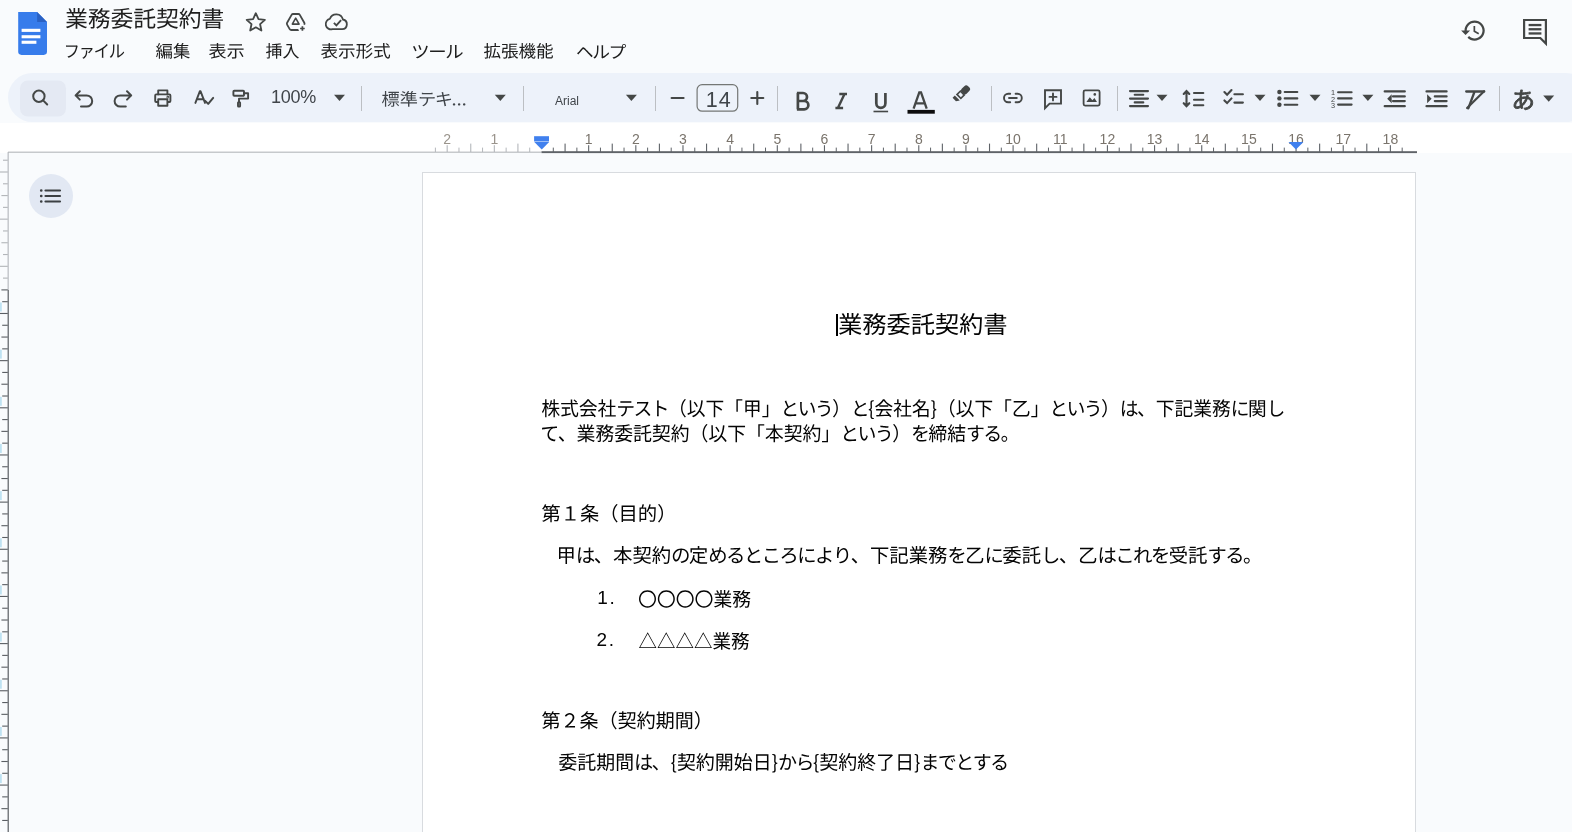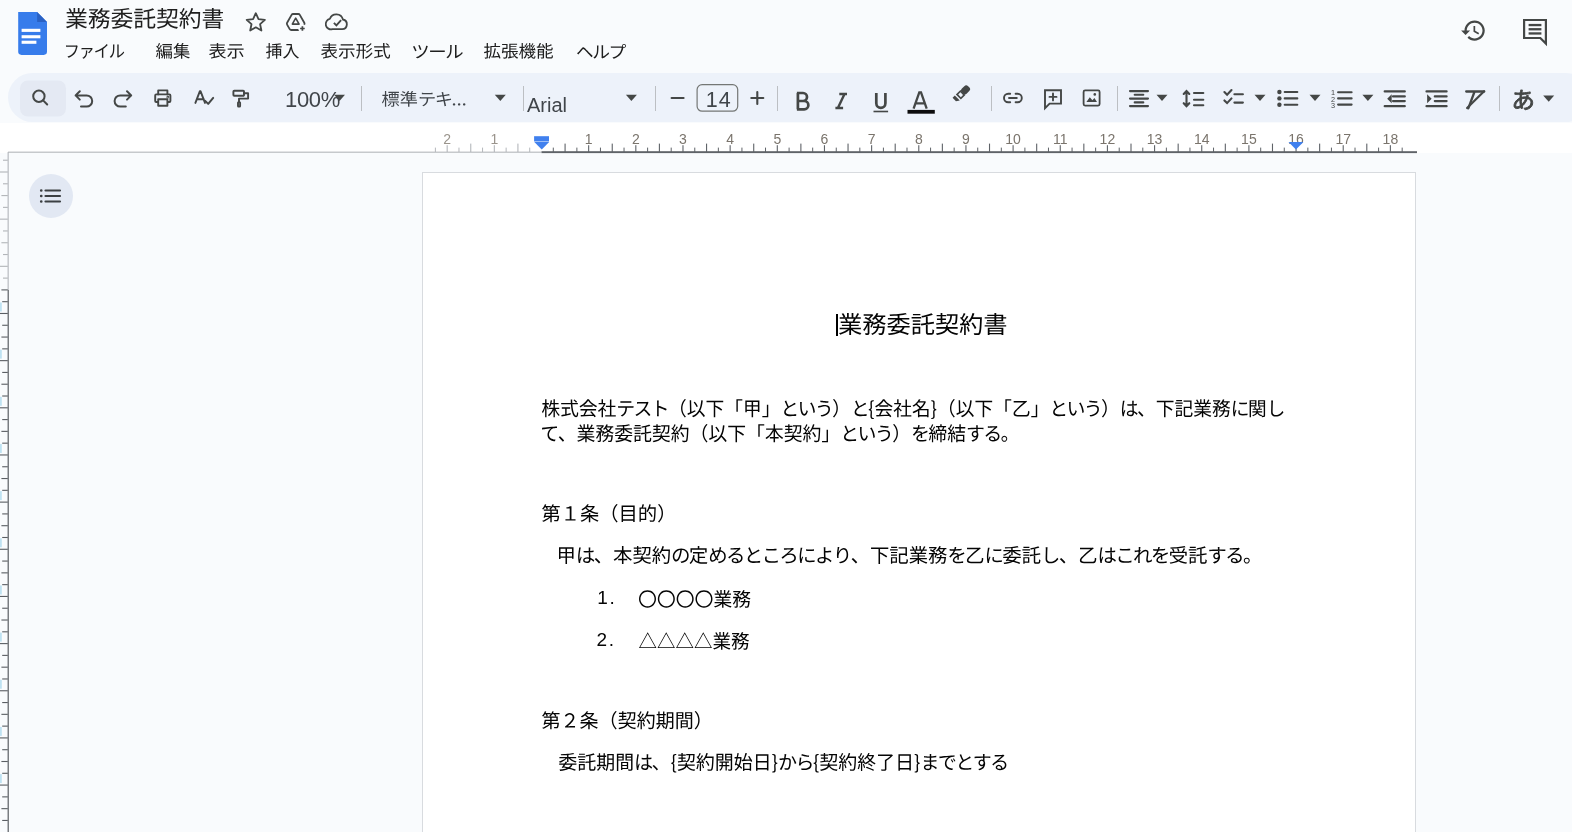--- a/index.html
+++ b/index.html
@@ -250,22 +250,22 @@
  </g>
 
 </svg>
 <div class="sep" style="left:361px"></div>
 <div class="sep" style="left:523px"></div>
 <div class="sep" style="left:655px"></div>
 <div class="sep" style="left:777px"></div>
 <div class="sep" style="left:991px"></div>
 <div class="sep" style="left:1117px"></div>
 <div class="sep" style="left:1499px"></div>
-<div class="ttext" style="left:285px;top:86.9px;font-size:22px;letter-spacing:-0.3px">100%</div>
-<div class="ttext" style="left:527px;top:93.8px;font-size:20px">Arial</div>
+<div class="ttext" style="left:271px;top:86.9px;font-size:18px;letter-spacing:-0.3px">100%</div>
+<div class="ttext" style="left:555px;top:93.8px;font-size:12px">Arial</div>
 <div class="ttext" style="left:705.8px;top:87.6px;font-size:21.5px;letter-spacing:1.1px">14</div>
 
 <div id="rulerstrip"></div>
 <svg class="abs" style="left:0;top:0" width="1572" height="160" font-family="'Liberation Sans',sans-serif">
     <rect x="8" y="151.6" width="533.5" height="1.2" fill="#b9bcc0"></rect>
     <rect x="541.5" y="151.2" width="875.5" height="1.9" fill="#5f6368"></rect>
     <rect x="434.89" y="147.6" width="1" height="4.4" fill="#b4b7bb"></rect>
     <rect x="446.63" y="145.2" width="1.1" height="6.8" fill="#b4b7bb"></rect>
     <rect x="458.47" y="147.6" width="1" height="4.4" fill="#b4b7bb"></rect>
     <rect x="470.21" y="143.6" width="1.1" height="8.4" fill="#b4b7bb"></rect>

